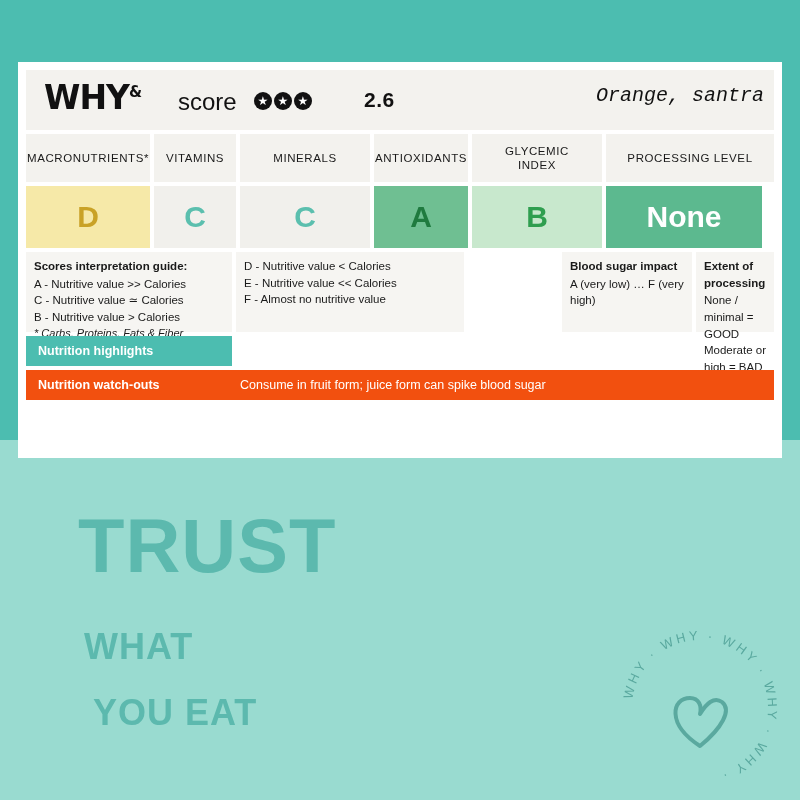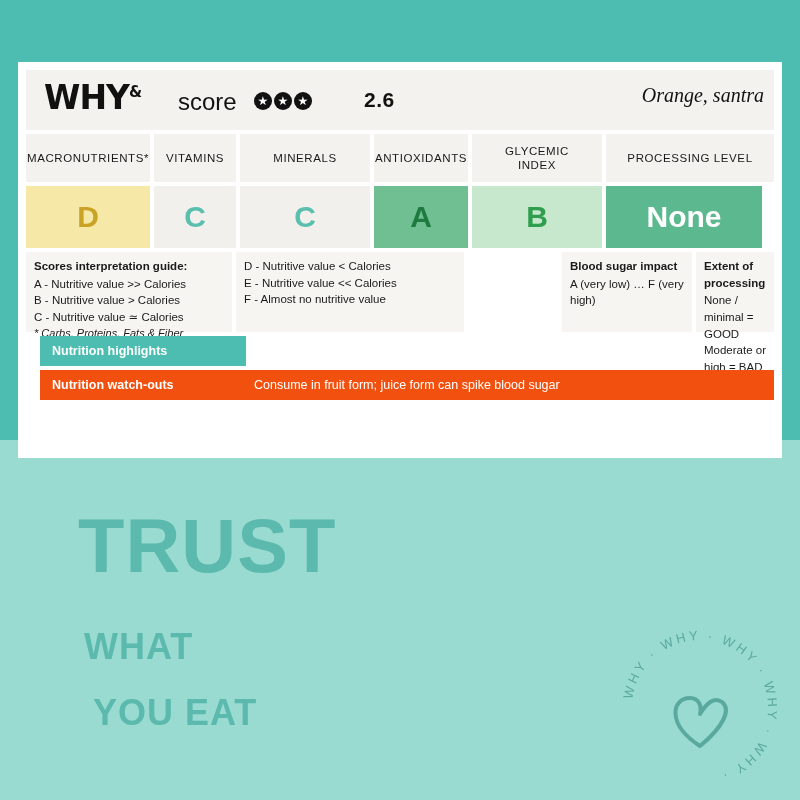--- a/index.html
+++ b/index.html
@@ -99,21 +99,21 @@
     top: 18px;
     font-size: 21px;
     font-weight: bold;
     color: #111;
     letter-spacing: 0.5px;
   }
   .food-name {
     position: absolute;
     right: 10px;
     top: 14px;
-    font-family: Liberation Serif, serif;
+    font-family: Liberation Mono, monospace;
     font-style: italic;
     font-size: 20px;
     color: #111;
   }
 
   
   .cat-row {
     display: flex;
     height: 48px;
     margin-top: 4px;
@@ -185,21 +185,20 @@
   }
   .bar-label {
     width: 206px;
     display: flex;
     align-items: center;
     padding-left: 12px;
     box-sizing: border-box;
     font-size: 12.5px;
     font-weight: bold;
     color: #ffffff;
-    margin-left: 14px;
   }
   .bar-text {
     flex: 1;
     display: flex;
     align-items: center;
     padding-left: 8px;
     box-sizing: border-box;
     font-size: 12.5px;
     color: #ffffff;
   }
@@ -282,22 +281,22 @@
           <div class="grade-cell" style="width:130px;background:#f1f0ec;color:#5bbfae">C</div>
           <div class="grade-cell" style="width:94px;background:#6fbf92;color:#1f7a3f">A</div>
           <div class="grade-cell" style="width:130px;background:#c8e8cd;color:#2f9e4f">B</div>
           <div class="grade-cell" style="flex:1;background:#5cb98f;color:#ffffff">None</div>
         </div>
 
         <div class="notes-row">
           <div class="notes-cell" style="width:206px">
             <span class="notes-title">Scores interpretation guide:</span>
             <span class="notes-line">A - Nutritive value &gt;&gt; Calories</span>
+            <span class="notes-line">C - Nutritive value ≃ Calories</span>
             <span class="notes-line">B - Nutritive value &gt; Calories</span>
-            <span class="notes-line">C - Nutritive value ≃ Calories</span>
             <span class="notes-line notes-italic">* Carbs, Proteins, Fats &amp; Fiber</span>
           </div>
           <div class="notes-cell" style="width:228px">
             <span class="notes-line">D - Nutritive value &lt; Calories</span>
             <span class="notes-line">E - Nutritive value &lt;&lt; Calories</span>
             <span class="notes-line">F - Almost no nutritive value</span>
           </div>
           <div class="notes-cell white" style="width:90px"></div>
           <div class="notes-cell" style="width:130px">
             <span class="notes-title">Blood sugar impact</span>

